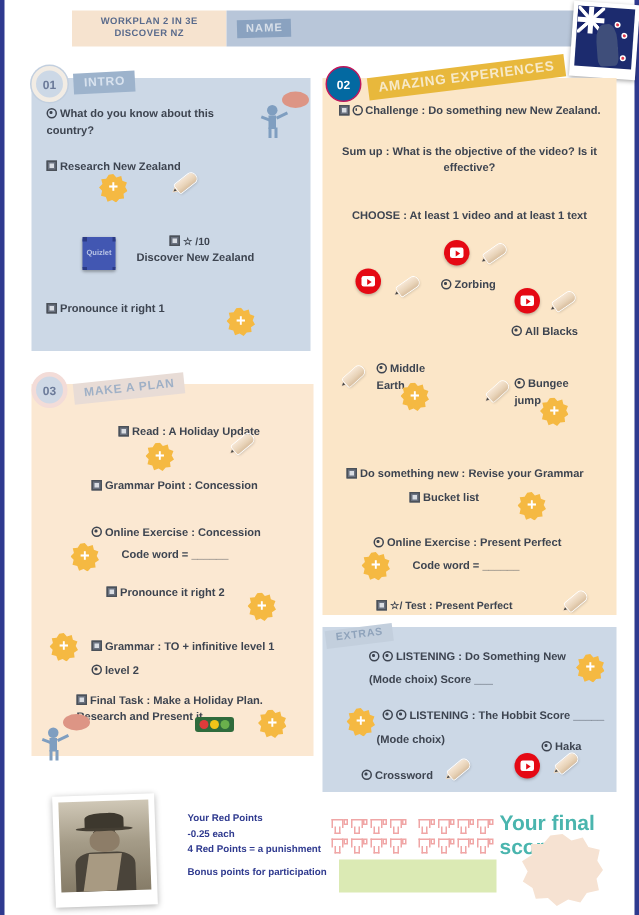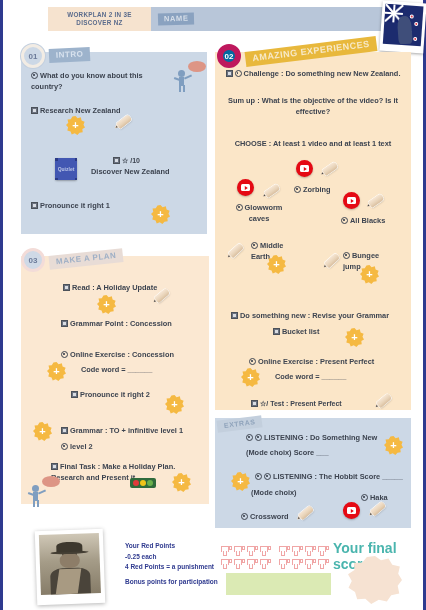--- a/index.html
+++ b/index.html
@@ -82,21 +82,21 @@
   #panel04 { left: 212px; top: 418px; width: 196px; height: 110px; }
 
   
   .badge {
     position: absolute; width: 24px; height: 24px; border-radius: 50%;
     display: flex; align-items: center; justify-content: center;
     font-size: 8px; font-weight: bold; color: #6b7a99;
     background: #ccd8e6;
   }
   .badge-01 { left: 18px; top: 44px; border: 3px solid #f2ece4; box-shadow: 0 0 0 1px #c2cfdf; }
-  .badge-02 { left: 214px; top: 44px; background: #0369a1; color: #fff; border: 6px solid #be185d; }
+  .badge-02 { left: 214px; top: 44px; background: #0369a1; color: #fff; border: 1px solid #be185d; }
   .badge-03 { left: 18px; top: 248px; background: #cfd9e6; color: #6b7a99; border: 3px solid #f3dcd8; }
 
   .ribbon {
     position: absolute;
     font-weight: bold; letter-spacing: .5px;
     padding: 2px 7px 3px 7px;
     color: #e2e8f0;
   }
   .ribbon-01 { left: 46px; top: 48px; background: #9db3cc; font-size: 8px; transform: rotate(-3deg); color:#d8e2ee; }
   .ribbon-02 { left: 242px; top: 44px; background: #e8b83c; font-size: 9px; transform: rotate(-7deg); color:#f7e9c8; }
@@ -359,23 +359,20 @@
   </div>
 
   <div class="yt" style="left:234px; top:179px;">
       <span class="tri"></span>
     </div>
   <div class="pencil" style="left:258px; top:188px; transform: rotate(-35deg);">
     <div class="tip"></div>
       <div class="lead"></div>
       <div class="body"></div>
   </div>
-  <div class="item ctr" style="left:226px; top:202px; width:60px;">
-    <span class="ic ic-globe"></span><span>Glowworm caves</span>
-  </div>
 
   <div class="yt" style="left:293px; top:160px;">
       <span class="tri"></span>
     </div>
   <div class="pencil" style="left:316px; top:166px; transform: rotate(-35deg);">
     <div class="tip"></div>
       <div class="lead"></div>
       <div class="body"></div>
   </div>
   <div class="item" style="left:291px; top:184px;">
@@ -436,21 +433,21 @@
   <div class="pencil" style="left:370px; top:398px; transform: rotate(-40deg);">
     <div class="tip"></div>
       <div class="lead"></div>
       <div class="body"></div>
   </div>
 
   <div class="panel panel-cream-lt" id="panel03"></div>
   <div class="badge badge-03">03</div>
   <div class="ribbon ribbon-03">MAKE A PLAN</div>
 
-  <div class="item" style="left:60px; top:282px;">
+  <div class="item" style="left:76px; top:282px;">
     <span class="ic ic-doc"></span><span>Read : A Holiday Update</span>
   </div>
   <div class="flower" style="left:94px; top:295px;">+</div>
   <div class="pencil" style="left:148px; top:293px; transform: rotate(-40deg);">
     <div class="tip"></div>
       <div class="lead"></div>
       <div class="body"></div>
   </div>
 
   <div class="item" style="left:58px; top:349px;">

